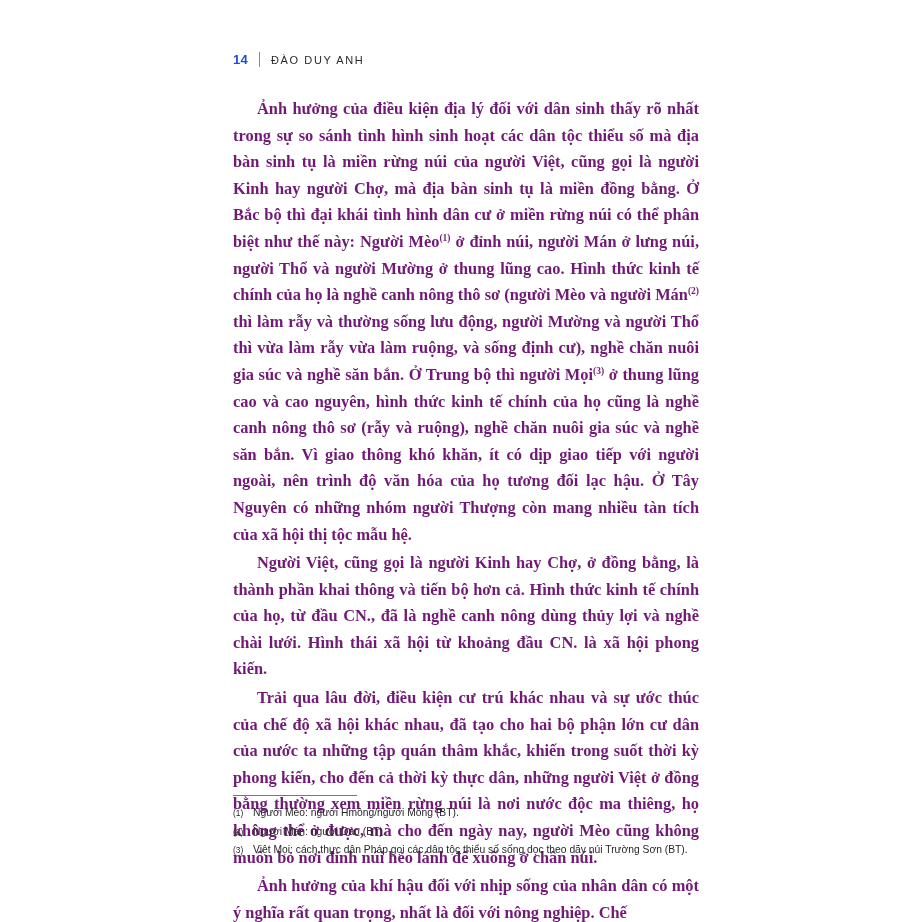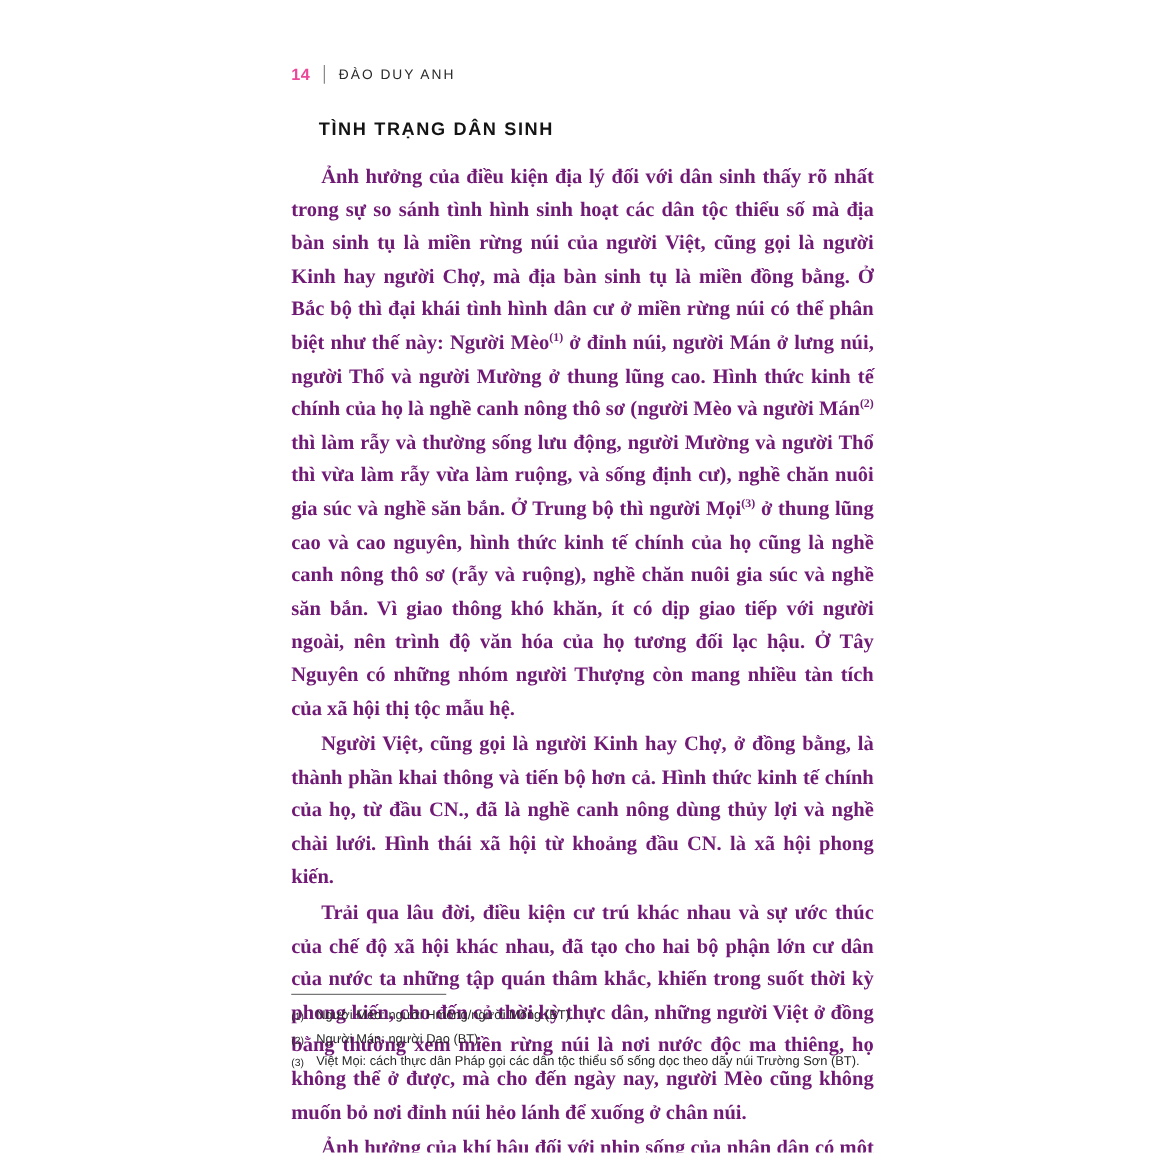--- a/index.html
+++ b/index.html
@@ -25,21 +25,21 @@
     top: 52px;
     left: 233px;
     display: flex;
     align-items: center;
     gap: 11px;
   }
   .folio {
     font-family: "Liberation Sans", sans-serif;
     font-weight: bold;
     font-size: 13px;
-    color: #ec4899;
+    color: #1d4ed8;
     letter-spacing: 0.3px;
   }
   .header-rule {
     width: 1px;
     height: 15px;
     background: #8a8a8a;
   }
   .running-head {
     font-family: "Liberation Sans", sans-serif;
     font-size: 11px;
@@ -115,21 +115,20 @@
 
 <div class="page">
 
   <div class="page-header">
     <span class="folio">14</span>
     <span class="header-rule"></span>
     <span class="running-head">ĐÀO DUY ANH</span>
   </div>
 
   <div class="content">
-    <h1 class="section-title">TÌNH TRẠNG DÂN SINH</h1>
     <div id="paragraph-list">
         <p class="body">Ảnh hưởng của điều kiện địa lý đối với dân sinh thấy rõ nhất trong sự so sánh tình hình sinh hoạt các dân tộc thiểu số mà địa bàn sinh tụ là miền rừng núi của người Việt, cũng gọi là người Kinh hay người Chợ, mà địa bàn sinh tụ là miền đồng bằng. Ở Bắc bộ thì đại khái tình hình dân cư ở miền rừng núi có thể phân biệt như thế này: Người Mèo<sup>(1)</sup> ở đỉnh núi, người Mán ở lưng núi, người Thổ và người Mường ở thung lũng cao. Hình thức kinh tế chính của họ là nghề canh nông thô sơ (người Mèo và người Mán<sup>(2)</sup> thì làm rẫy và thường sống lưu động, người Mường và người Thổ thì vừa làm rẫy vừa làm ruộng, và sống định cư), nghề chăn nuôi gia súc và nghề săn bắn. Ở Trung bộ thì người Mọi<sup>(3)</sup> ở thung lũng cao và cao nguyên, hình thức kinh tế chính của họ cũng là nghề canh nông thô sơ (rẫy và ruộng), nghề chăn nuôi gia súc và nghề săn bắn. Vì giao thông khó khăn, ít có dịp giao tiếp với người ngoài, nên trình độ văn hóa của họ tương đối lạc hậu. Ở Tây Nguyên có những nhóm người Thượng còn mang nhiều tàn tích của xã hội thị tộc mẫu hệ.</p>
         <p class="body">Người Việt, cũng gọi là người Kinh hay Chợ, ở đồng bằng, là thành phần khai thông và tiến bộ hơn cả. Hình thức kinh tế chính của họ, từ đầu CN., đã là nghề canh nông dùng thủy lợi và nghề chài lưới. Hình thái xã hội từ khoảng đầu CN. là xã hội phong kiến.</p>
         <p class="body">Trải qua lâu đời, điều kiện cư trú khác nhau và sự ước thúc của chế độ xã hội khác nhau, đã tạo cho hai bộ phận lớn cư dân của nước ta những tập quán thâm khắc, khiến trong suốt thời kỳ phong kiến, cho đến cả thời kỳ thực dân, những người Việt ở đồng bằng thường xem miền rừng núi là nơi nước độc ma thiêng, họ không thể ở được, mà cho đến ngày nay, người Mèo cũng không muốn bỏ nơi đỉnh núi hẻo lánh để xuống ở chân núi.</p>
         <p class="body">Ảnh hưởng của khí hậu đối với nhịp sống của nhân dân có một ý nghĩa rất quan trọng, nhất là đối với nông nghiệp. Chế</p>
       </div>
   </div>
 
   <div class="footnote-area">
     <div class="footnote-rule"></div>

